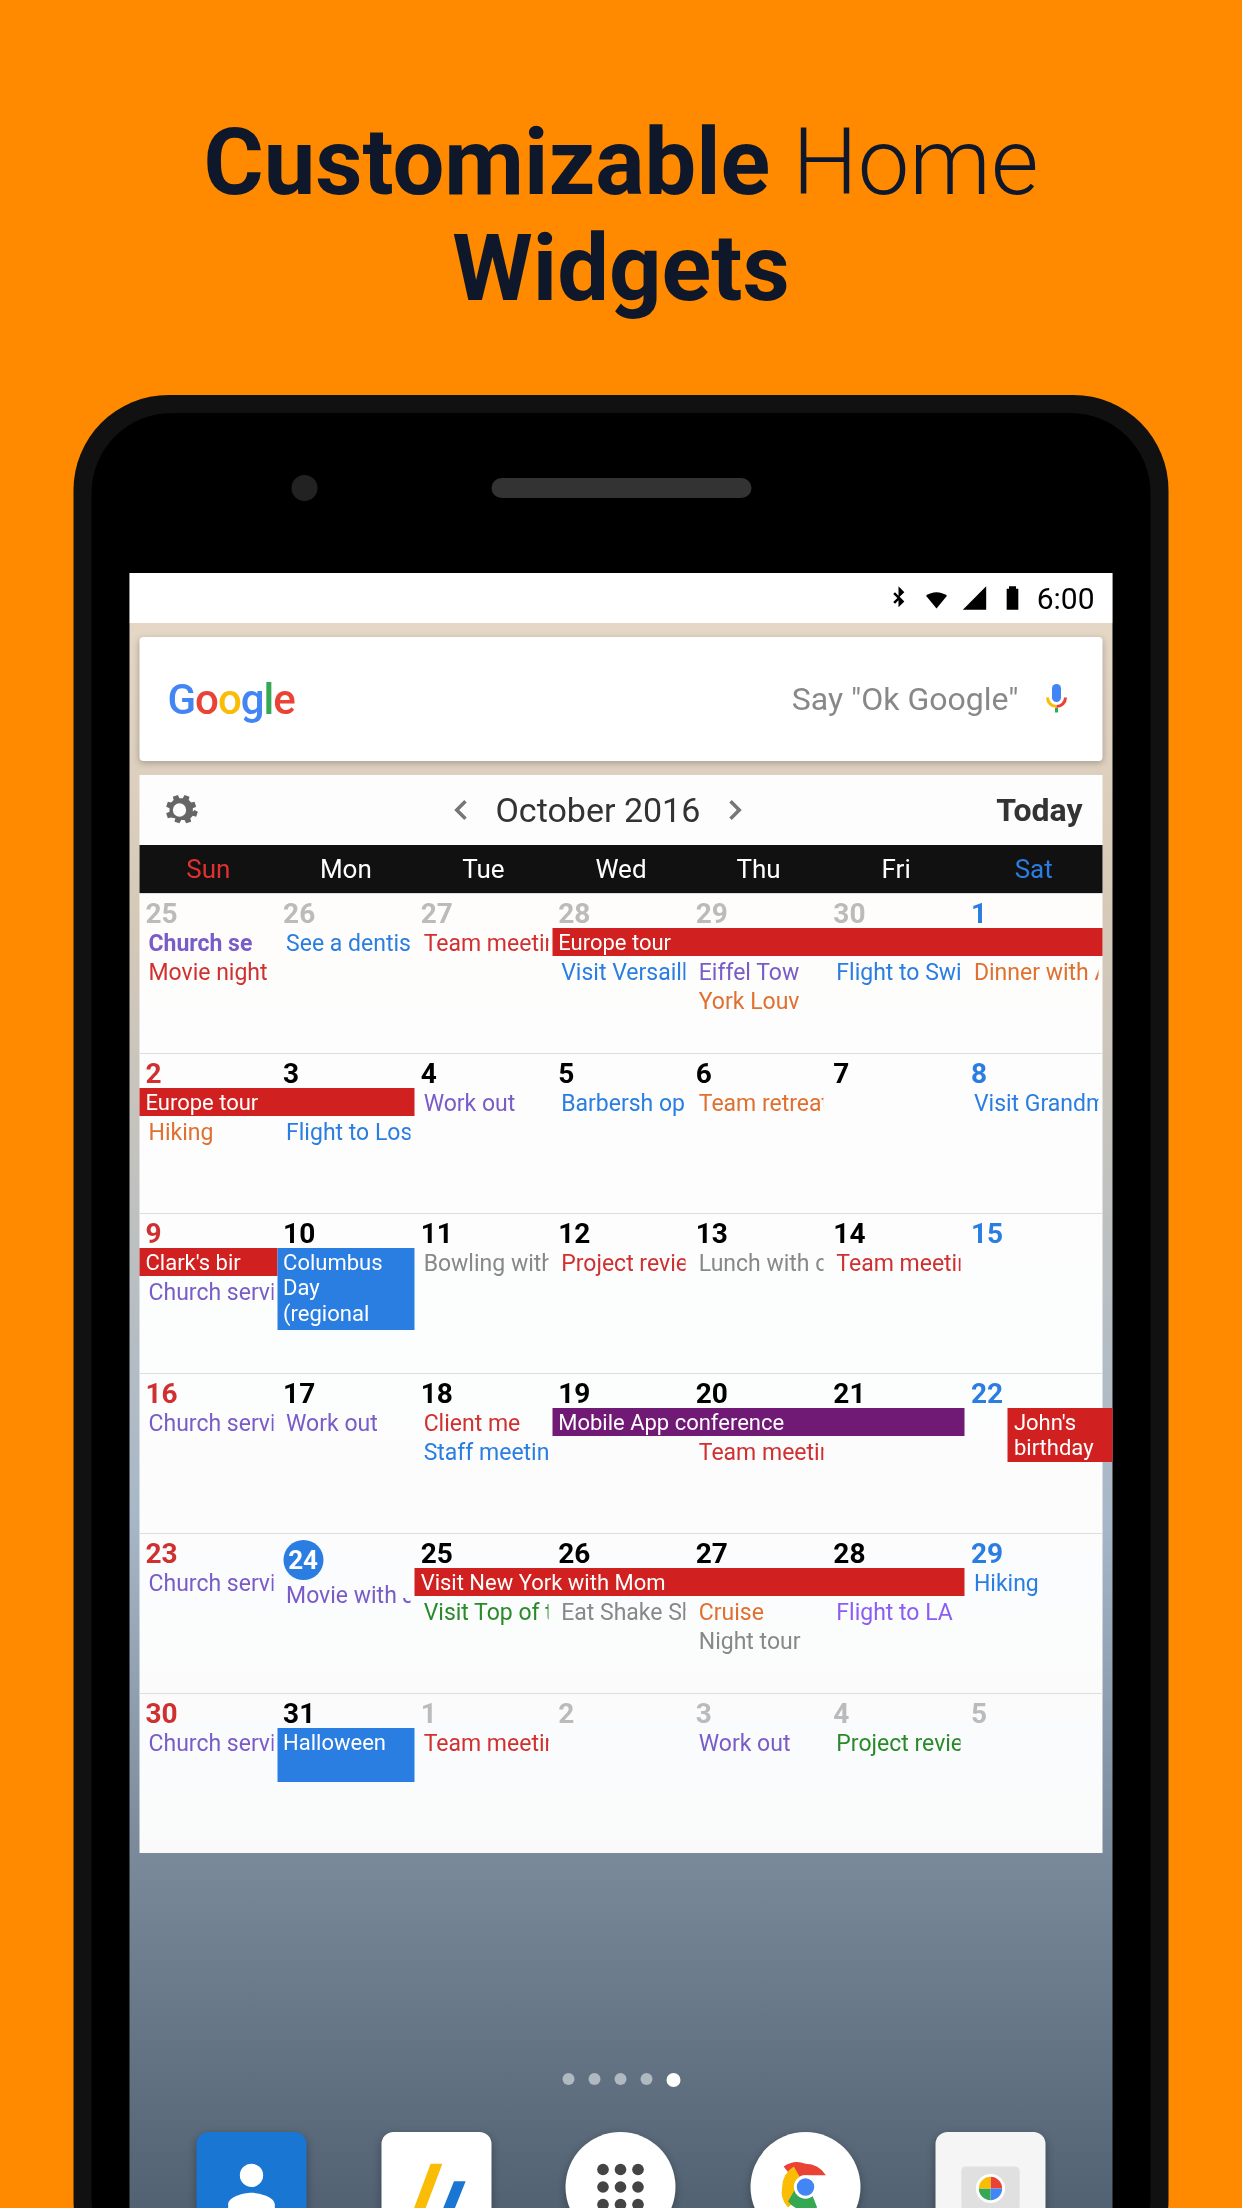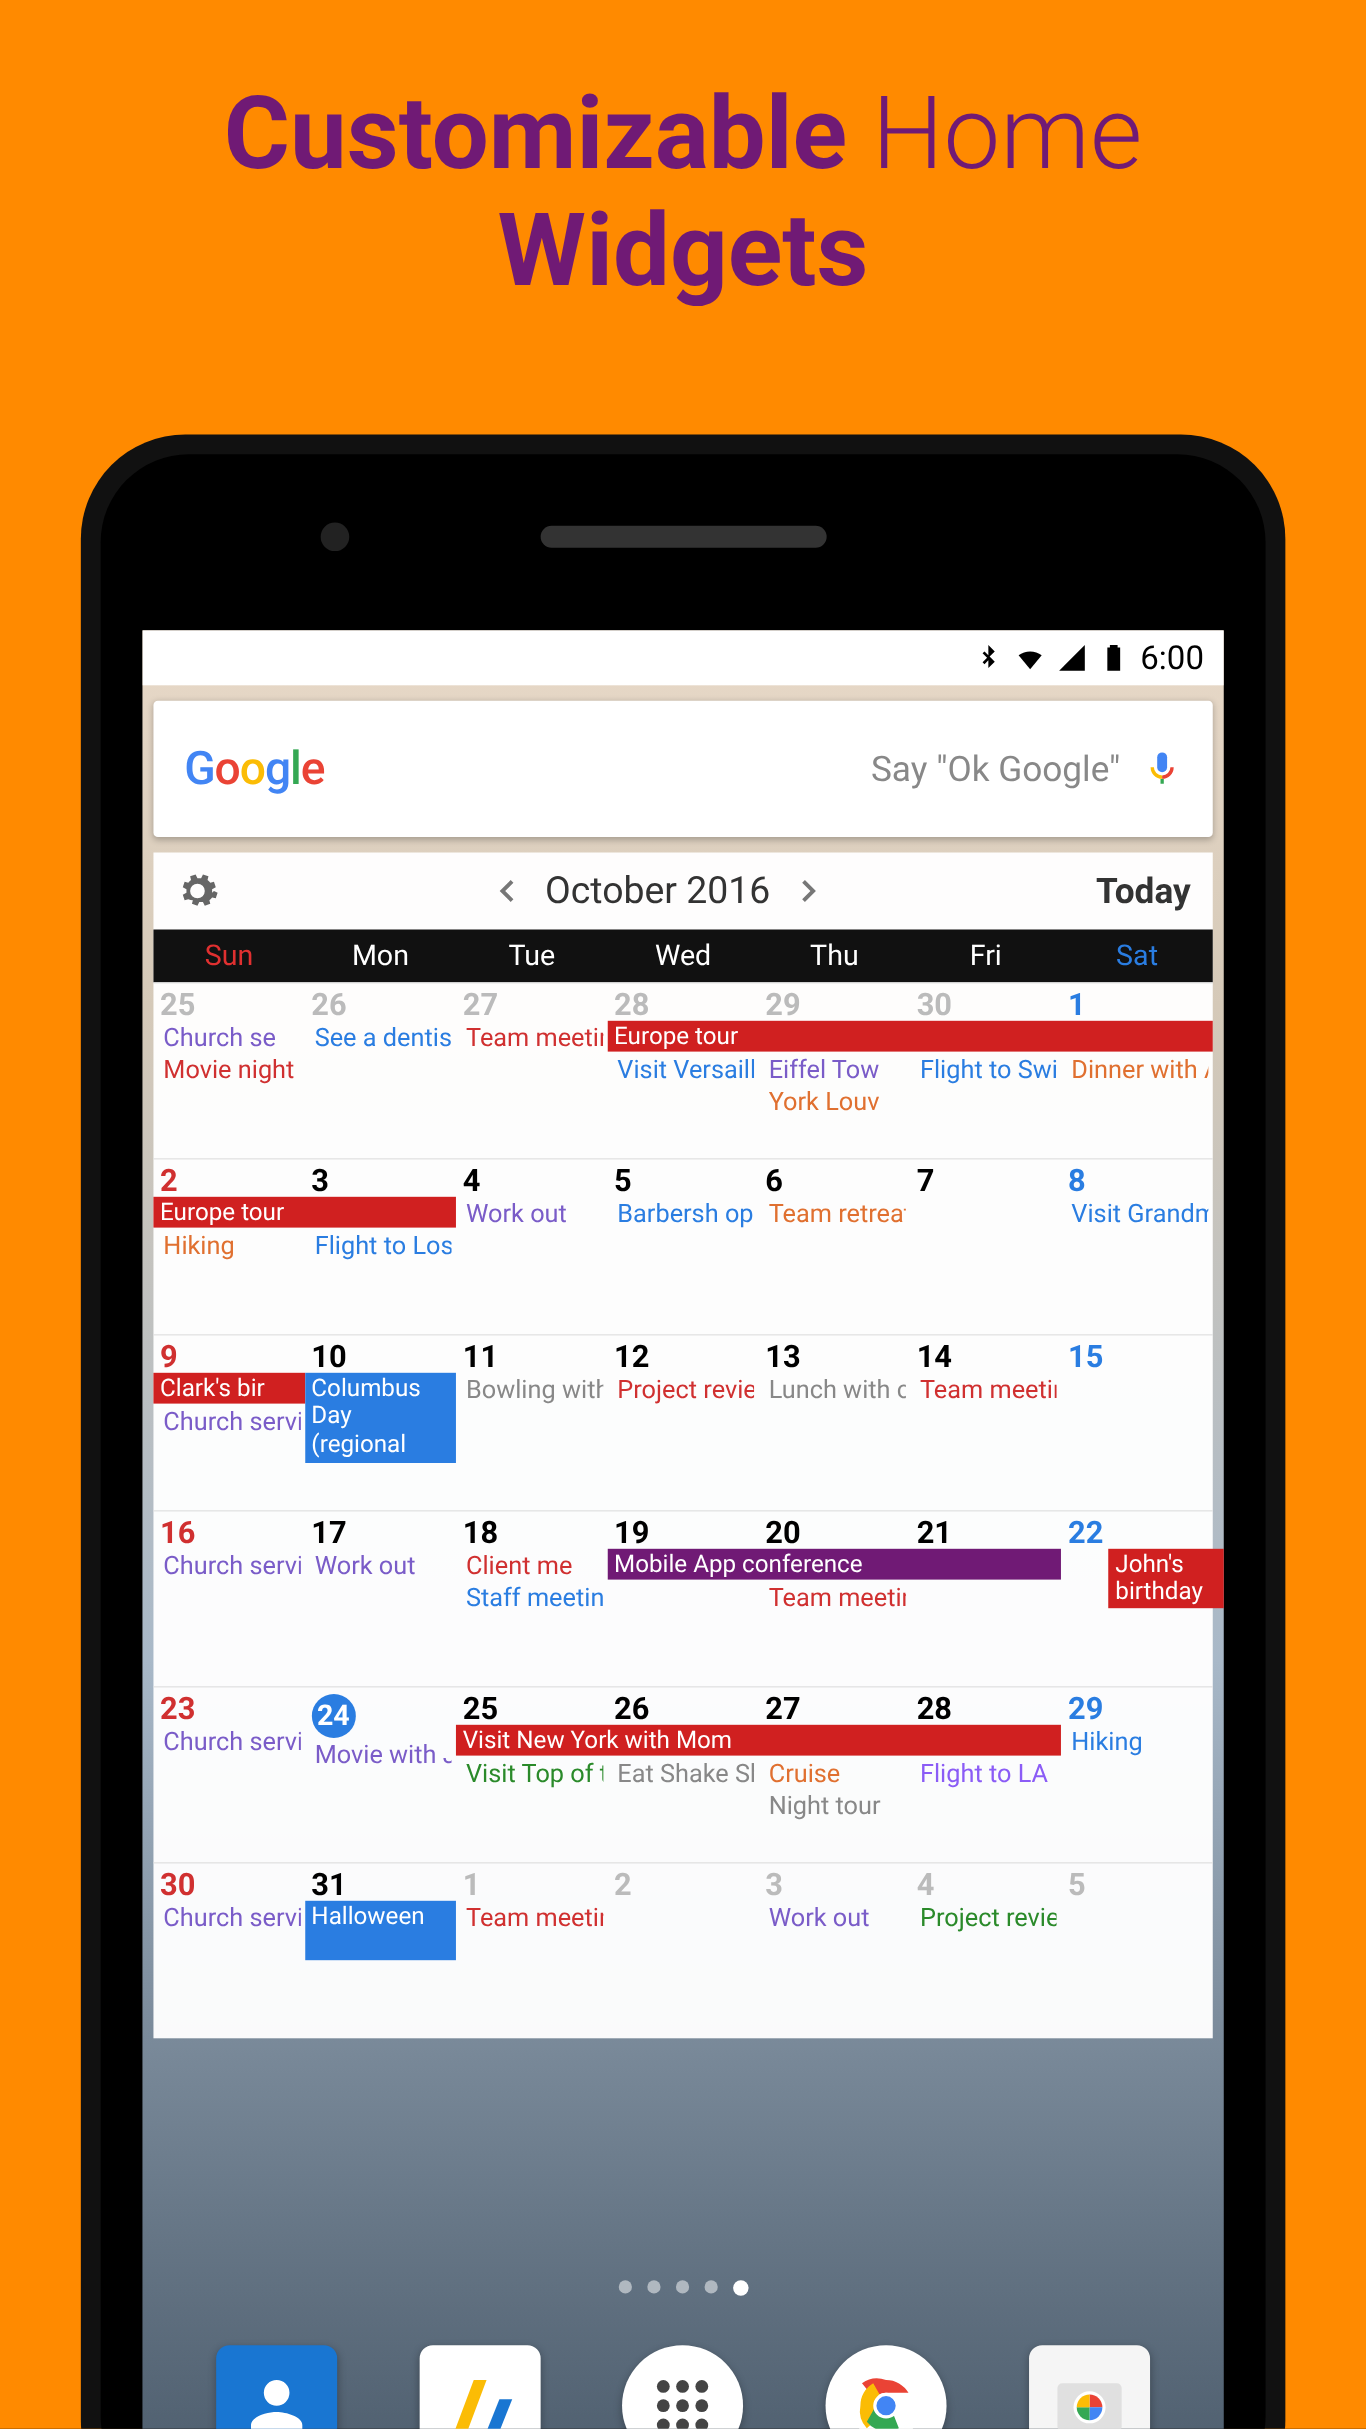--- a/index.html
+++ b/index.html
@@ -1,17 +1,17 @@
 <!DOCTYPE html>
 <html><head>
 <meta charset="utf-8">
 <style>
 * { margin:0; padding:0; box-sizing:border-box; font-family:-apple-system,Roboto,Arial,sans-serif; }
 body { width:1242px; height:2208px; background:#ff8a00; overflow:hidden; position:relative; }
-.headline { text-align:center; color:#701a75; font-size:92px; font-weight:300; padding-top:70px; line-height:1.15; }
+.headline { text-align:center; color:#0f172a; font-size:92px; font-weight:300; padding-top:70px; line-height:1.15;margin-top:40px; }
 .headline b { font-weight:700; }
 .phone { position:absolute; left:50%; transform:translateX(-50%); top:395px; width:1095px; height:1900px; background:#111; border-radius:95px; padding:18px; }
 .phone-inner { width:100%; height:100%; background:#000; border-radius:80px; position:relative; overflow:hidden; }
 .speaker { position:absolute; top:65px; left:50%; transform:translateX(-50%); width:260px; height:20px; background:#333; border-radius:10px; }
 .camera { position:absolute; top:62px; left:200px; width:26px; height:26px; background:#222; border-radius:50%; }
 .screen { position:absolute; top:160px; left:38px; right:38px; bottom:0; background:linear-gradient(180deg,#e8d9c8 0%,#d5c9b8 20%,#a8b8c8 55%,#7a8a9a 75%,#4a5a6a 100%); overflow:hidden; }
 .statusbar { height:50px; background:#fff; display:flex; align-items:center; justify-content:flex-end; padding:0 18px; gap:10px; font-size:30px; }
 .statusbar svg { width:28px; height:28px; }
 .searchbar { margin:14px 10px; height:124px; background:#fff; border-radius:4px; box-shadow:0 2px 6px rgba(0,0,0,.25); display:flex; align-items:center; padding:0 28px; }
 .google-logo { font-size:42px; font-weight:500; letter-spacing:-1px; }
@@ -109,21 +109,21 @@
           <span>Wed</span>
           <span>Thu</span>
           <span>Fri</span>
           <span class="sat">Sat</span>
         </div>
         <div class="grid" id="cal-grid">
             <div class="week">
               <div class="span-ev" style="left: 42.8571%; width: 57.1429%; top: 34px; background: rgb(208, 32, 32);">Europe tour</div>
               <div class="cell">
                 <div class="daynum other">25</div>
-                <div class="ev" style="color: rgb(122, 92, 200);">Church se</div>
+                <div class="ev" style="color: rgb(122, 92, 200); font-weight: bold;">Church se</div>
                 <div class="ev" style="color: rgb(208, 48, 48);">Movie night</div>
               </div>
               <div class="cell">
                 <div class="daynum other">26</div>
                 <div class="ev" style="color: rgb(42, 125, 225);">See a dentist</div>
               </div>
               <div class="cell">
                 <div class="daynum other">27</div>
                 <div class="ev" style="color: rgb(208, 48, 48);">Team meeting</div>
               </div>

